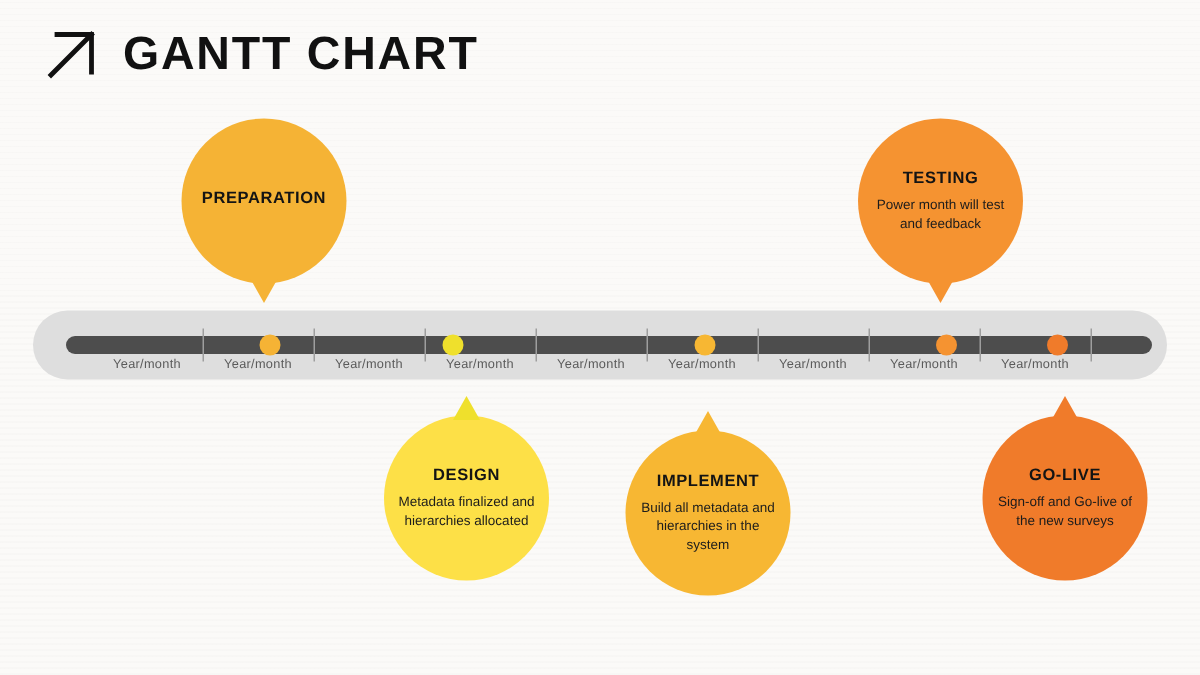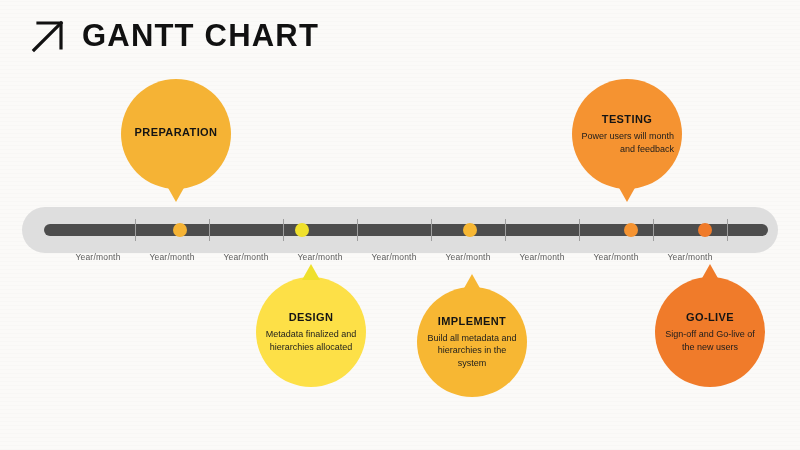--- a/index.html
+++ b/index.html
@@ -78,21 +78,21 @@
   }
   .tick {
     position: absolute;
     top: 219px;
     width: 1px;
     height: 22px;
     background: #9e9e9e;
   }
   .month-label {
     position: absolute;
-    top: 252px;
+    top: 237px;
     font-size: 8.5px;
     color: #5a5a5a;
     transform: translateX(-50%);
     white-space: nowrap;
     letter-spacing: 0.2px;
   }
   .marker {
     position: absolute;
     top: 224px;
     width: 14px;
@@ -196,35 +196,35 @@
       <div class="marker" style="left: 470px; background: rgb(247, 183, 51);"></div>
       <div class="marker" style="left: 631px; background: rgb(245, 147, 49);"></div>
       <div class="marker" style="left: 705px; background: rgb(240, 123, 42);"></div>
     </div>
 
   <div id="bubbles-layer">
       <div class="bubble" style="left: 121px; top: 79px; background: rgb(245, 179, 53);">
         <div class="b-title">PREPARATION</div>
         <div class="tail tail-down" style="border-top-color: rgb(245, 179, 53);"></div>
       </div>
-      <div class="bubble" style="left: 572px; top: 79px; background: rgb(245, 147, 49); text-align: right;">
+      <div class="bubble" style="left: 572px; top: 79px; background: rgb(245, 147, 49);">
         <div class="b-title">TESTING</div>
-        <div class="b-body">Power users will month and feedback</div>
+        <div class="b-body">Power month will test and feedback</div>
         <div class="tail tail-down" style="border-top-color: rgb(245, 147, 49);"></div>
       </div>
       <div class="bubble" style="left: 256px; top: 277px; background: #fde047;">
         <div class="b-title">DESIGN</div>
         <div class="b-body">Metadata finalized and hierarchies allocated</div>
         <div class="tail tail-up" style="border-bottom-color: rgb(239, 224, 44);"></div>
       </div>
       <div class="bubble" style="left: 417px; top: 287px; background: rgb(247, 183, 51);">
         <div class="b-title">IMPLEMENT</div>
         <div class="b-body">Build all metadata and hierarchies in the system</div>
         <div class="tail tail-up" style="border-bottom-color: rgb(247, 183, 51);"></div>
       </div>
       <div class="bubble" style="left: 655px; top: 277px; background: rgb(240, 123, 42); align-items: center;">
         <div class="b-title">GO-LIVE</div>
-        <div class="b-body">Sign-off and Go-live of the new users</div>
+        <div class="b-body">Sign-off and Go-live of the new surveys</div>
         <div class="tail tail-up" style="border-bottom-color: rgb(240, 123, 42);"></div>
       </div>
     </div>
 
 </div>
 
 </body></html>

